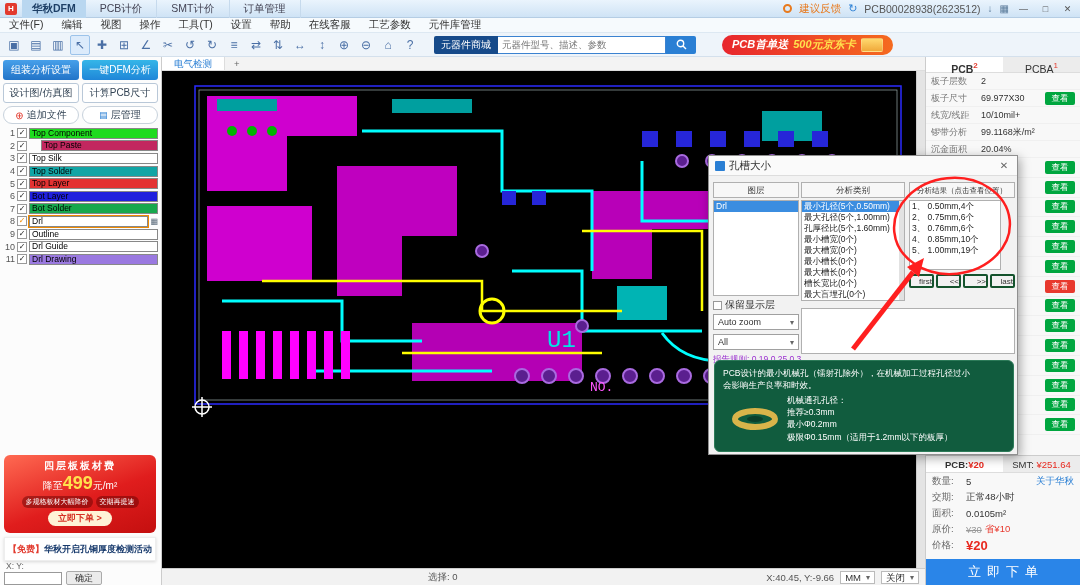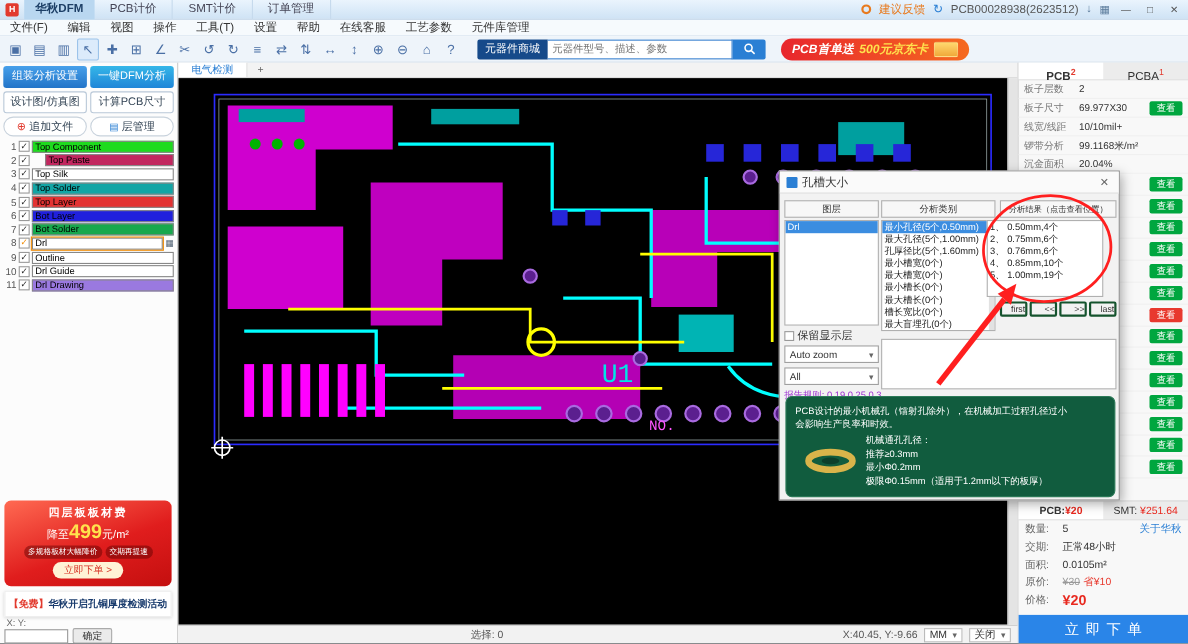--- a/index.html
+++ b/index.html
@@ -24,21 +24,21 @@
 .menu-item{padding:0 9px;color:#333}
 
 
 .toolbar{position:absolute;top:33px;left:0;right:0;height:24px;background:#eef4fa;border-bottom:1px solid #d4e0ec;display:flex;align-items:center;padding:0 4px;gap:2px}
 .tool{width:20px;height:20px;display:flex;align-items:center;justify-content:center;font-size:12px;color:#4a6fa5;border:1px solid transparent;border-radius:2px}
 .tool.active{background:#dcebfb;border-color:#9cc3ea}
 .search-wrap{display:flex;margin-left:12px;height:18px;align-items:center}
 .shop-tag{background:#164a8a;color:#fff;font-size:10px;padding:0 7px;line-height:18px;height:18px;border-radius:2px 0 0 2px}
 input.search{width:168px;height:18px;border:1px solid #3b82d0;border-left:none;font-size:9.5px;padding:0 4px;color:#333}
 .search-btn{width:30px;height:18px;background:#2a7fd4;display:flex;align-items:center;justify-content:center;border-radius:0 2px 2px 0}
-.promo{margin-left:12px;height:20px;display:flex;align-items:center;gap:5px;background:linear-gradient(90deg,#e8262d,#f56a1f);border-radius:10px;padding:0 10px;color:#fff;font-style:italic;font-weight:bold;font-size:11px}
+.promo{margin-left:24px;height:20px;display:flex;align-items:center;gap:5px;background:linear-gradient(90deg,#e8262d,#f56a1f);border-radius:10px;padding:0 10px;color:#fff;font-style:italic;font-weight:bold;font-size:11px}
 .promo .hl{color:#ffe24d}
 .promo-card{width:22px;height:14px;background:linear-gradient(#ffd86e,#f0a93a);border-radius:2px;border:1px solid #fff3}
 
 
 .canvas-tabs{position:absolute;left:162px;top:57px;width:763px;height:14px;background:#f3f3f3;border-bottom:1px solid #ddd;display:flex;align-items:stretch;font-size:9.5px}
 .ctab{padding:0 12px;background:#fff;color:#2a7fd4;border-right:1px solid #ddd;line-height:13px}
 .ctab-add{padding:0 9px;color:#666;line-height:13px}
 .canvas{position:absolute;left:162px;top:71px;width:754px;height:497px;background:#000}
 .canvas-scroll{position:absolute;left:916px;top:71px;width:9px;height:497px;background:#e4e4e4;border-left:1px solid #ccc}
 .canvas-scroll .thumb{position:absolute;left:1px;right:1px;top:38%;height:22%;background:#b8b8b8;border-radius:3px}
@@ -59,21 +59,21 @@
 .layer-chk::after{content:"✓"}
 .layer-bar{flex:1;height:11px;border:1px solid #888;font-size:8.5px;line-height:9.5px;padding:0 2px;color:#000;overflow:hidden;white-space:nowrap}
 .layer-row.selected .layer-bar{outline:1px solid #f08a00}
 .layer-row.selected::after{content:"▦";font-size:8px;color:#567}
 .ad{position:absolute;left:4px;top:398px;width:152px;height:78px;background:linear-gradient(160deg,#ff6a52,#e01d1d 55%,#c40f0f);border-radius:6px;color:#fff;text-align:center;padding:4px 2px;overflow:hidden}
 .ad-ribbon{font-size:10px;font-weight:bold;letter-spacing:2px}
 .ad-head{font-size:10px}
 .ad-num{font-size:18px;font-weight:bold;color:#ffe24d}
 .ad-pills{display:flex;justify-content:center;gap:3px;margin:2px 0 3px}
 .ad-pill{background:rgba(90,0,0,.45);border-radius:7px;font-size:7px;padding:1px 4px;white-space:nowrap}
-.ad-cta{display:inline-block;background:#fff3d6;color:#d63224;font-size:9px;font-weight:normal;border-radius:8px;padding:1px 10px}
+.ad-cta{display:inline-block;background:#fff3d6;color:#d63224;font-size:9px;font-weight:bold;border-radius:8px;padding:1px 10px}
 .notice{position:absolute;left:4px;top:480px;width:152px;height:24px;background:#fff;border:1px solid #eee;box-shadow:0 1px 3px rgba(0,0,0,.15);font-size:9px;display:flex;align-items:center;justify-content:center;padding:0 2px;white-space:nowrap}
 .notice .tag{color:#e23a2e;font-weight:bold}
 .notice .txt{color:#1a3c6e;font-weight:bold}
 .xy-label{position:absolute;left:6px;top:504px;font-size:8.5px;color:#666}
 .input-row{position:absolute;left:4px;top:514px;display:flex;gap:4px;align-items:center}
 input.coord{width:58px;height:13px;border:1px solid #999;font-size:9px;padding:0 2px}
 .confirm-btn{width:36px;height:14px;background:#ebebeb;border:1px solid #aaa;font-size:9px;text-align:center;line-height:12px;border-radius:2px;color:#333}
 
 
 .right-panel{position:absolute;left:925px;top:57px;width:155px;height:528px;background:#f8f8f8;border-left:1px solid #ccc}
@@ -114,21 +114,21 @@
 .dlg-title{height:20px;display:flex;align-items:center;padding:0 6px;font-size:10.5px;color:#333;border-bottom:1px solid #ddd;background:#fafafa}
 .dlg-ico{width:10px;height:10px;background:#2a7fd4;margin-right:4px;border-radius:1px}
 .dlg-close{margin-left:auto;color:#666;font-size:10px;width:14px;text-align:center}
 .dlg-h{position:absolute;height:16px;border:1px solid #b0b0b0;background:#f7f7f7;font-size:8.5px;text-align:center;line-height:15px;color:#333;overflow:hidden;white-space:nowrap}
 #h-layer{left:4px;top:26px;width:86px}
 #h-cat{left:92px;top:26px;width:104px}
 #h-res{left:200px;top:26px;width:106px;font-size:7.5px}
 .dlg-list{position:absolute;border:1px solid #b0b0b0;background:#fff;overflow:hidden}
 #list-layer{left:4px;top:44px;width:86px;height:96px}
 #list-cat{left:92px;top:44px;width:104px;height:101px}
-#list-res{left:188px;top:44px;width:106px;height:70px}
+#list-res{left:200px;top:44px;width:92px;height:70px}
 .dlg-item{font-size:8.5px;height:11px;line-height:11px;padding:0 2px;white-space:nowrap;color:#222}
 .dlg-item.sel{background:#3b8de0;color:#fff}
 .cat-scroll{position:absolute;right:0;top:0;bottom:0;width:5px;background:#e2e2e2}
 .pager{position:absolute;left:200px;top:118px;width:106px;display:flex;gap:2px}
 .pg-btn{flex:1;height:14px;border:2px solid #14532d;background:#f2f2f2;font-size:8px;text-align:right;line-height:12px;border-radius:2px;color:#333}
 .keep{position:absolute;left:4px;top:142px;display:flex;align-items:center;gap:3px;font-size:10px;color:#333}
 .chk{width:9px;height:9px;border:1px solid #999;background:#fff}
 .dd{position:absolute;height:16px;border:1px solid #a0a0a0;background:#fff;font-size:9px;display:flex;align-items:center;justify-content:space-between;padding:0 4px;color:#333}
 #dd-zoom{left:4px;top:158px;width:86px}
 #dd-all{left:4px;top:178px;width:86px}

